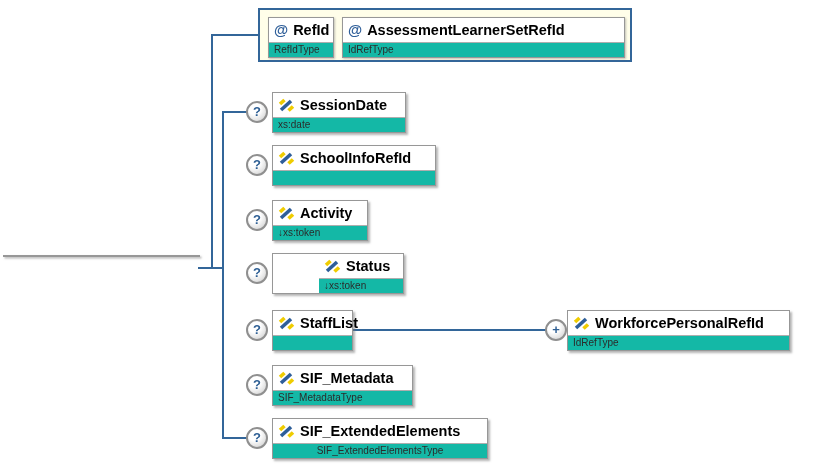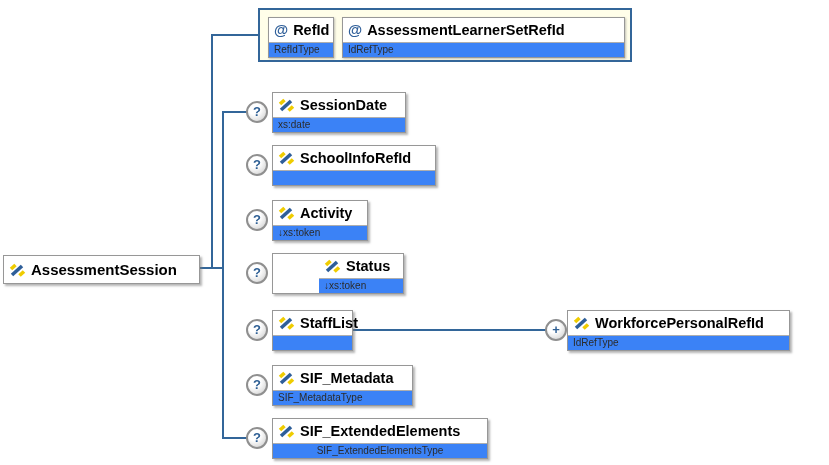--- a/index.html
+++ b/index.html
@@ -10,21 +10,21 @@
   
   .node{
     position:absolute;background:#ffffff;border:1px solid #979797;
     box-shadow:1.5px 1.5px 2px rgba(120,120,120,.55);
   }
   .node .title{
     display:flex;align-items:center;gap:5px;height:22px;padding:1px 6px 1px 5px;
     font-size:14.5px;font-weight:bold;color:#000;white-space:nowrap;
   }
   .node .typestrip{
-    height:13px;background:#3b82f6;border-top:1px solid #aeaeae;
+    height:13px;background:#14b8a6;border-top:1px solid #aeaeae;
     font-size:10px;color:#2b2b2b;padding:1px 5px 0 5px;white-space:nowrap;overflow:hidden;
   }
   .node.root .title{height:25px;font-size:15px;}
   .at{color:#2e5e99;font-weight:bold;font-size:14.5px;}
   
   .attrgroup{
     position:absolute;left:258px;top:8px;width:374px;height:54px;
     background:#fffee9;border:2px solid #336699;box-sizing:border-box;
   }
   .attrgroup .node{box-shadow:1px 1px 2px rgba(120,120,120,.45);}
@@ -48,28 +48,20 @@
 
   <div class="hline" style="left:211px;top:34px;width:49px;"></div>
   <div class="vline" style="left:211px;top:34px;height:235px;"></div>
   <div class="hline" style="left:198px;top:267px;width:26px;"></div>
   <div class="vline" style="left:222px;top:111px;height:327px;"></div>
   <div class="hline" style="left:222px;top:111px;width:25px;"></div>
   <div class="hline" style="left:222px;top:437px;width:25px;"></div>
   <div class="hline" style="left:352px;top:329px;width:194px;"></div>
 
   <div class="node root" style="left:3px;top:255px;width:195px;">
-    <div class="title">
-      <svg class="icon" width="17" height="14" viewBox="0 0 17 14">
-        <line x1="2" y1="6" x2="6.5" y2="2" stroke="#EFCC00" stroke-width="3.6"></line>
-        <line x1="3" y1="12" x2="13" y2="3" stroke="#2E5E99" stroke-width="3.6"></line>
-        <line x1="10.5" y1="12.5" x2="15" y2="8.5" stroke="#EFCC00" stroke-width="3.6"></line>
-      </svg>
-      <span>AssessmentSession</span>
-    </div>
   </div>
 
   <div class="attrgroup">
     <div class="node" style="left:8px;top:7px;width:64px;">
       <div class="title">
         <span class="at">@</span>
         <span>RefId</span>
       </div>
       <div class="typestrip">RefIdType</div>
     </div>

